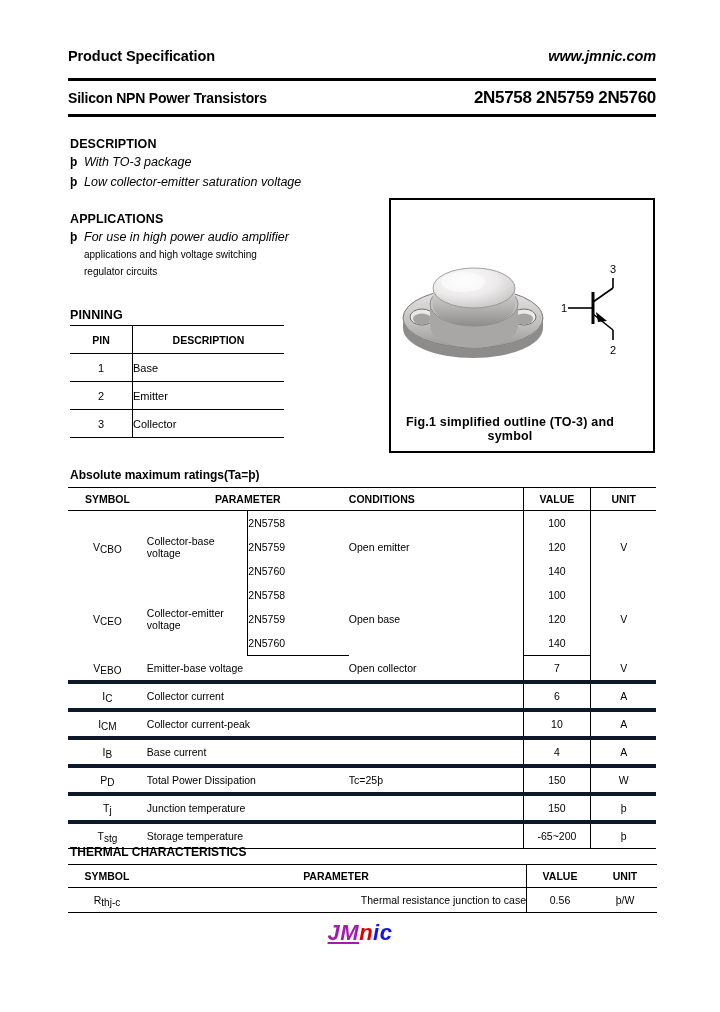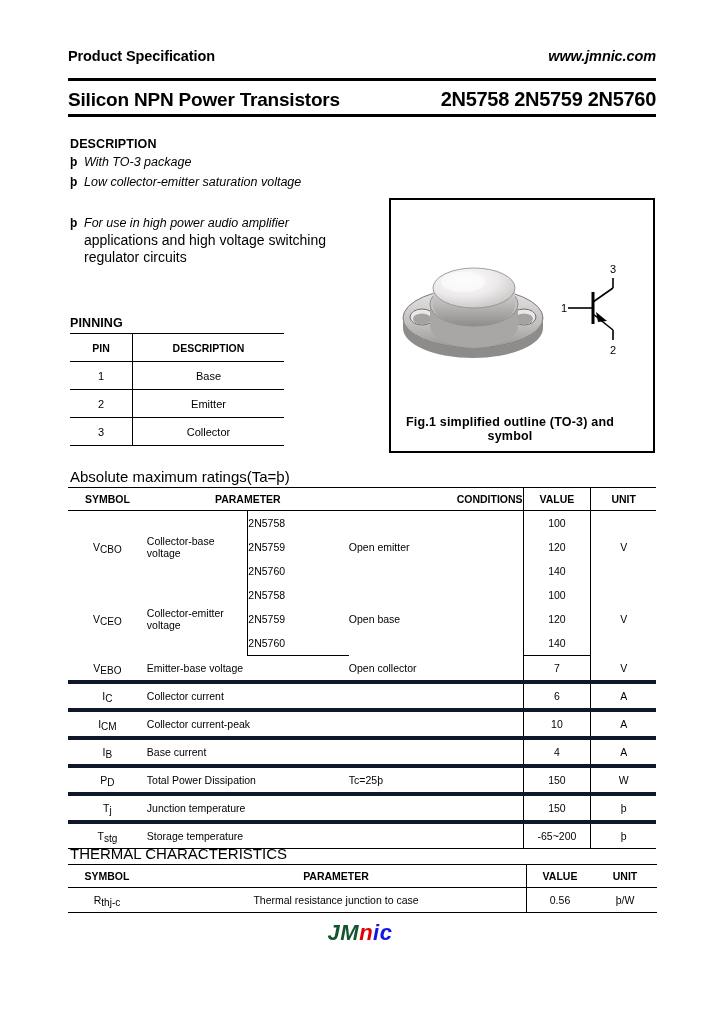--- a/index.html
+++ b/index.html
@@ -54,26 +54,26 @@
 
   .title-row {
     position: absolute;
     left: 68px; top: 88px;
     width: 588px;
     display: flex;
     justify-content: space-between;
     align-items: baseline;
   }
   .title-left {
-    font-size: 19px;
+    font-size: 14px;
     font-weight: bold;
     letter-spacing: -0.2px;
   }
   .title-right {
-    font-size: 20px;
+    font-size: 17px;
     font-weight: bold;
     letter-spacing: -0.3px;
     text-align: right;
   }
 
   
   .sec-head {
     font-size: 12.5px;
     font-weight: bold;
     letter-spacing: 0.1px;
@@ -95,31 +95,30 @@
     margin-top: 3px;
   }
   .bullet-mark {
     width: 14px;
     flex: 0 0 14px;
     font-weight: bold;
     font-size: 12px;
   }
   .bullet-text { flex: 1; font-style: italic; }
   .cont-line {
-    font-size: 14px;
+    font-size: 10px;
     line-height: 17px;
     padding-left: 14px;
   }
 
   
   #pin-block {
     position: absolute;
     left: 70px; top: 308px;
     width: 214px;
-    margin-top: 8px;
   }
   #pin-title { margin-bottom: 3px; }
   table.pin {
     border-collapse: collapse;
     width: 214px;
     font-size: 11px;
   }
   table.pin td, table.pin th {
     border-top: 1.4px solid #000;
     border-bottom: 1.4px solid #000;
@@ -128,21 +127,21 @@
     font-weight: normal;
   }
   table.pin th { font-weight: bold; font-size: 10.5px; }
   .pin-c1 {
     width: 62px;
     text-align: center;
     border-right: 1.4px solid #000;
   }
   .pin-c2 {
     padding-left: 8px;
-    text-align: center;
+    text-align: left;
   }
   table.pin th.pin-c2 { text-align: center; padding-left: 0; }
 
   
   #fig-box {
     position: absolute;
     left: 389px; top: 198px;
     width: 266px;
     height: 255px;
     border: 2.5px solid #000;
@@ -160,22 +159,22 @@
     left: 0; bottom: 8px;
     width: 238px;
     text-align: center;
     font-size: 12.5px;
     font-weight: bold;
     letter-spacing: 0.2px;
   }
 
   
   .tbl-title {
-    font-size: 15px;
-    font-weight: normal;
+    font-size: 12px;
+    font-weight: bold;
   }
   #amr-title {
     position: absolute;
     left: 70px; top: 468px;
   }
   #amr-wrap {
     position: absolute;
     left: 68px; top: 487px;
     width: 588px;
   }
@@ -217,21 +216,21 @@
   .c-par   { width: 200px; text-align: left; padding-left: 12px; }
   .c-dev   { width: 68px;  text-align: left; padding-left: 8px; }
   .c-cond  { width: 172px; text-align: left; padding-left: 8px; }
   .c-val   { width: 66px;  text-align: center; }
   .c-unit  { width: 64px;  text-align: center; }
   .no-b { border-bottom: none !important; }
   sub { font-size: 10px; vertical-align: baseline; position: relative; top: 2px; }
 
   
   .t-sym  { width: 78px;  text-align: center; }
-  .t-par  { width: 380px; text-align: center; padding-left: 12px; }
+  .t-par  { width: 380px; text-align: right; padding-left: 12px; }
   .t-val  { width: 66px;  text-align: center; }
   .t-unit { width: 64px;  text-align: center; }
 
   
   #logo {
     position: absolute;
     left: 0; top: 920px;
     width: 720px;
     text-align: center;
     font-size: 22px;
@@ -263,20 +262,21 @@
       <span class="bullet-mark">þ</span>
       <span class="bullet-text">With TO-3 package</span>
     </div>
     <div class="bullet-line">
       <span class="bullet-mark">þ</span>
       <span class="bullet-text">Low collector-emitter saturation voltage</span>
     </div>
   </div>
 
   <div id="app-block">
+    <div class="sec-head">APPLICATIONS</div>
     <div class="bullet-line">
       <span class="bullet-mark">þ</span>
       <span class="bullet-text">For use in high power audio amplifier</span>
     </div>
     <div class="cont-line">applications and high voltage switching</div>
     <div class="cont-line">regulator circuits</div>
   </div>
 
   <div id="pin-block">
     <div class="sec-head" id="pin-title">PINNING</div>
@@ -365,21 +365,21 @@
     <div id="fig-cap">Fig.1  simplified  outline  (TO-3)  and  symbol</div>
   </div>
 
   <div class="tbl-title" id="amr-title">Absolute maximum ratings(Ta=þ)</div>
   <div id="amr-wrap">
     <table class="dt">
       <thead>
         <tr>
           <th class="c-sym">SYMBOL</th>
           <th class="c-par" style="text-align:center;padding-left:0" colspan="2">PARAMETER</th>
-          <th class="c-cond" style="text-align:right;padding-left:0">CONDITIONS</th>
+          <th class="c-cond" style="text-align:left;padding-left:0">CONDITIONS</th>
           <th class="c-val vl">VALUE</th>
           <th class="c-unit vl">UNIT</th>
         </tr>
       </thead>
       <tbody>
 
         <tr>
           <td class="c-sym no-b" rowspan="3">
             <span>V</span><sub>CBO</sub>
           </td>
@@ -502,16 +502,16 @@
           </td>
           <td class="t-par hline-strong">Thermal resistance junction to case</td>
           <td class="t-val vl hline-strong">0.56</td>
           <td class="t-unit hline-strong">þ/W</td>
         </tr>
       </tbody>
     </table>
   </div>
 
   <div id="logo">
-    <span id="logo1" style="color: #14532d;">JM</span><span id="logo2" style="color: rgb(224, 0, 0);">n</span><span id="logo3" style="color: rgb(20, 20, 230);">ic</span>
+    <span id="logo1" style="color: #a21caf; text-decoration: underline;">JM</span><span id="logo2" style="color: rgb(224, 0, 0);">n</span><span id="logo3" style="color: rgb(20, 20, 230);">ic</span>
   </div>
 
 </div>
 
 </body></html>

